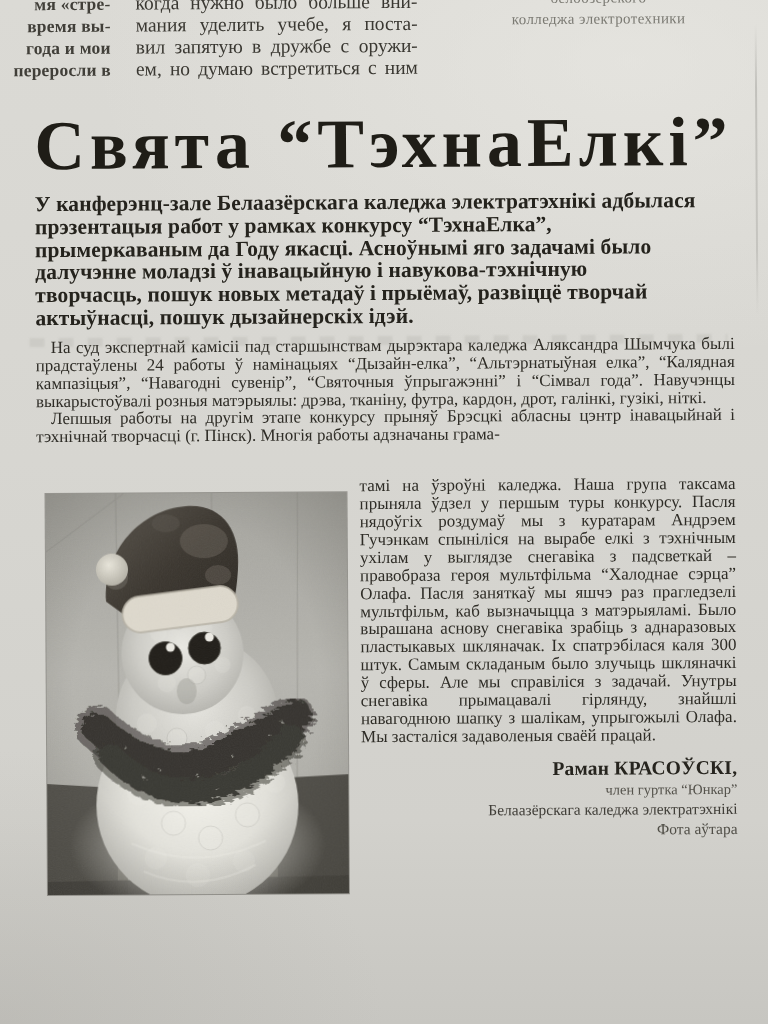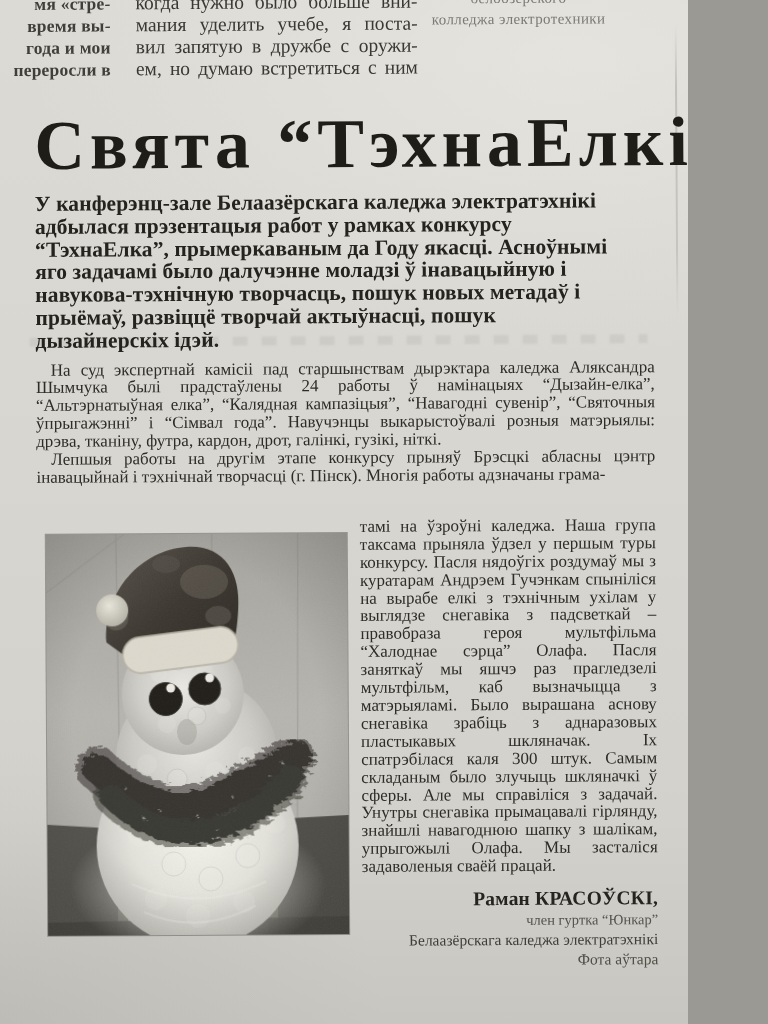--- a/index.html
+++ b/index.html
@@ -1,17 +1,17 @@
 <!DOCTYPE html>
 <html lang="be"><head>
 <meta charset="utf-8">
 <style>
   html,body{margin:0;padding:0;background:#9a9994;}
   .page{
-    position:relative; width:688px; height:1024px; overflow:hidden;
+    position:relative; width:768px; height:1024px; overflow:hidden;
     font-family:"Liberation Serif","DejaVu Serif",serif;
     color:#2b2923;
     background:
       radial-gradient(900px 500px at 82% 6%, rgba(236,235,230,.55), rgba(236,235,230,0) 60%),
       radial-gradient(700px 500px at 0% 100%, rgba(160,158,152,.25), rgba(160,158,152,0) 55%),
       linear-gradient(180deg,#dbdad5 0%, #d7d6d1 45%, #d2d1cc 80%, #c7c6c1 100%);
   }
   .sheet{position:absolute; inset:0; transform:rotate(-0.35deg); transform-origin:50% 40%;}
   .crease{position:absolute; right:9px; top:26px; height:292px; width:2px;
     background:linear-gradient(180deg, rgba(150,149,143,0), #bcbbb6 22%, #c2c1bc 78%, rgba(150,149,143,0));

